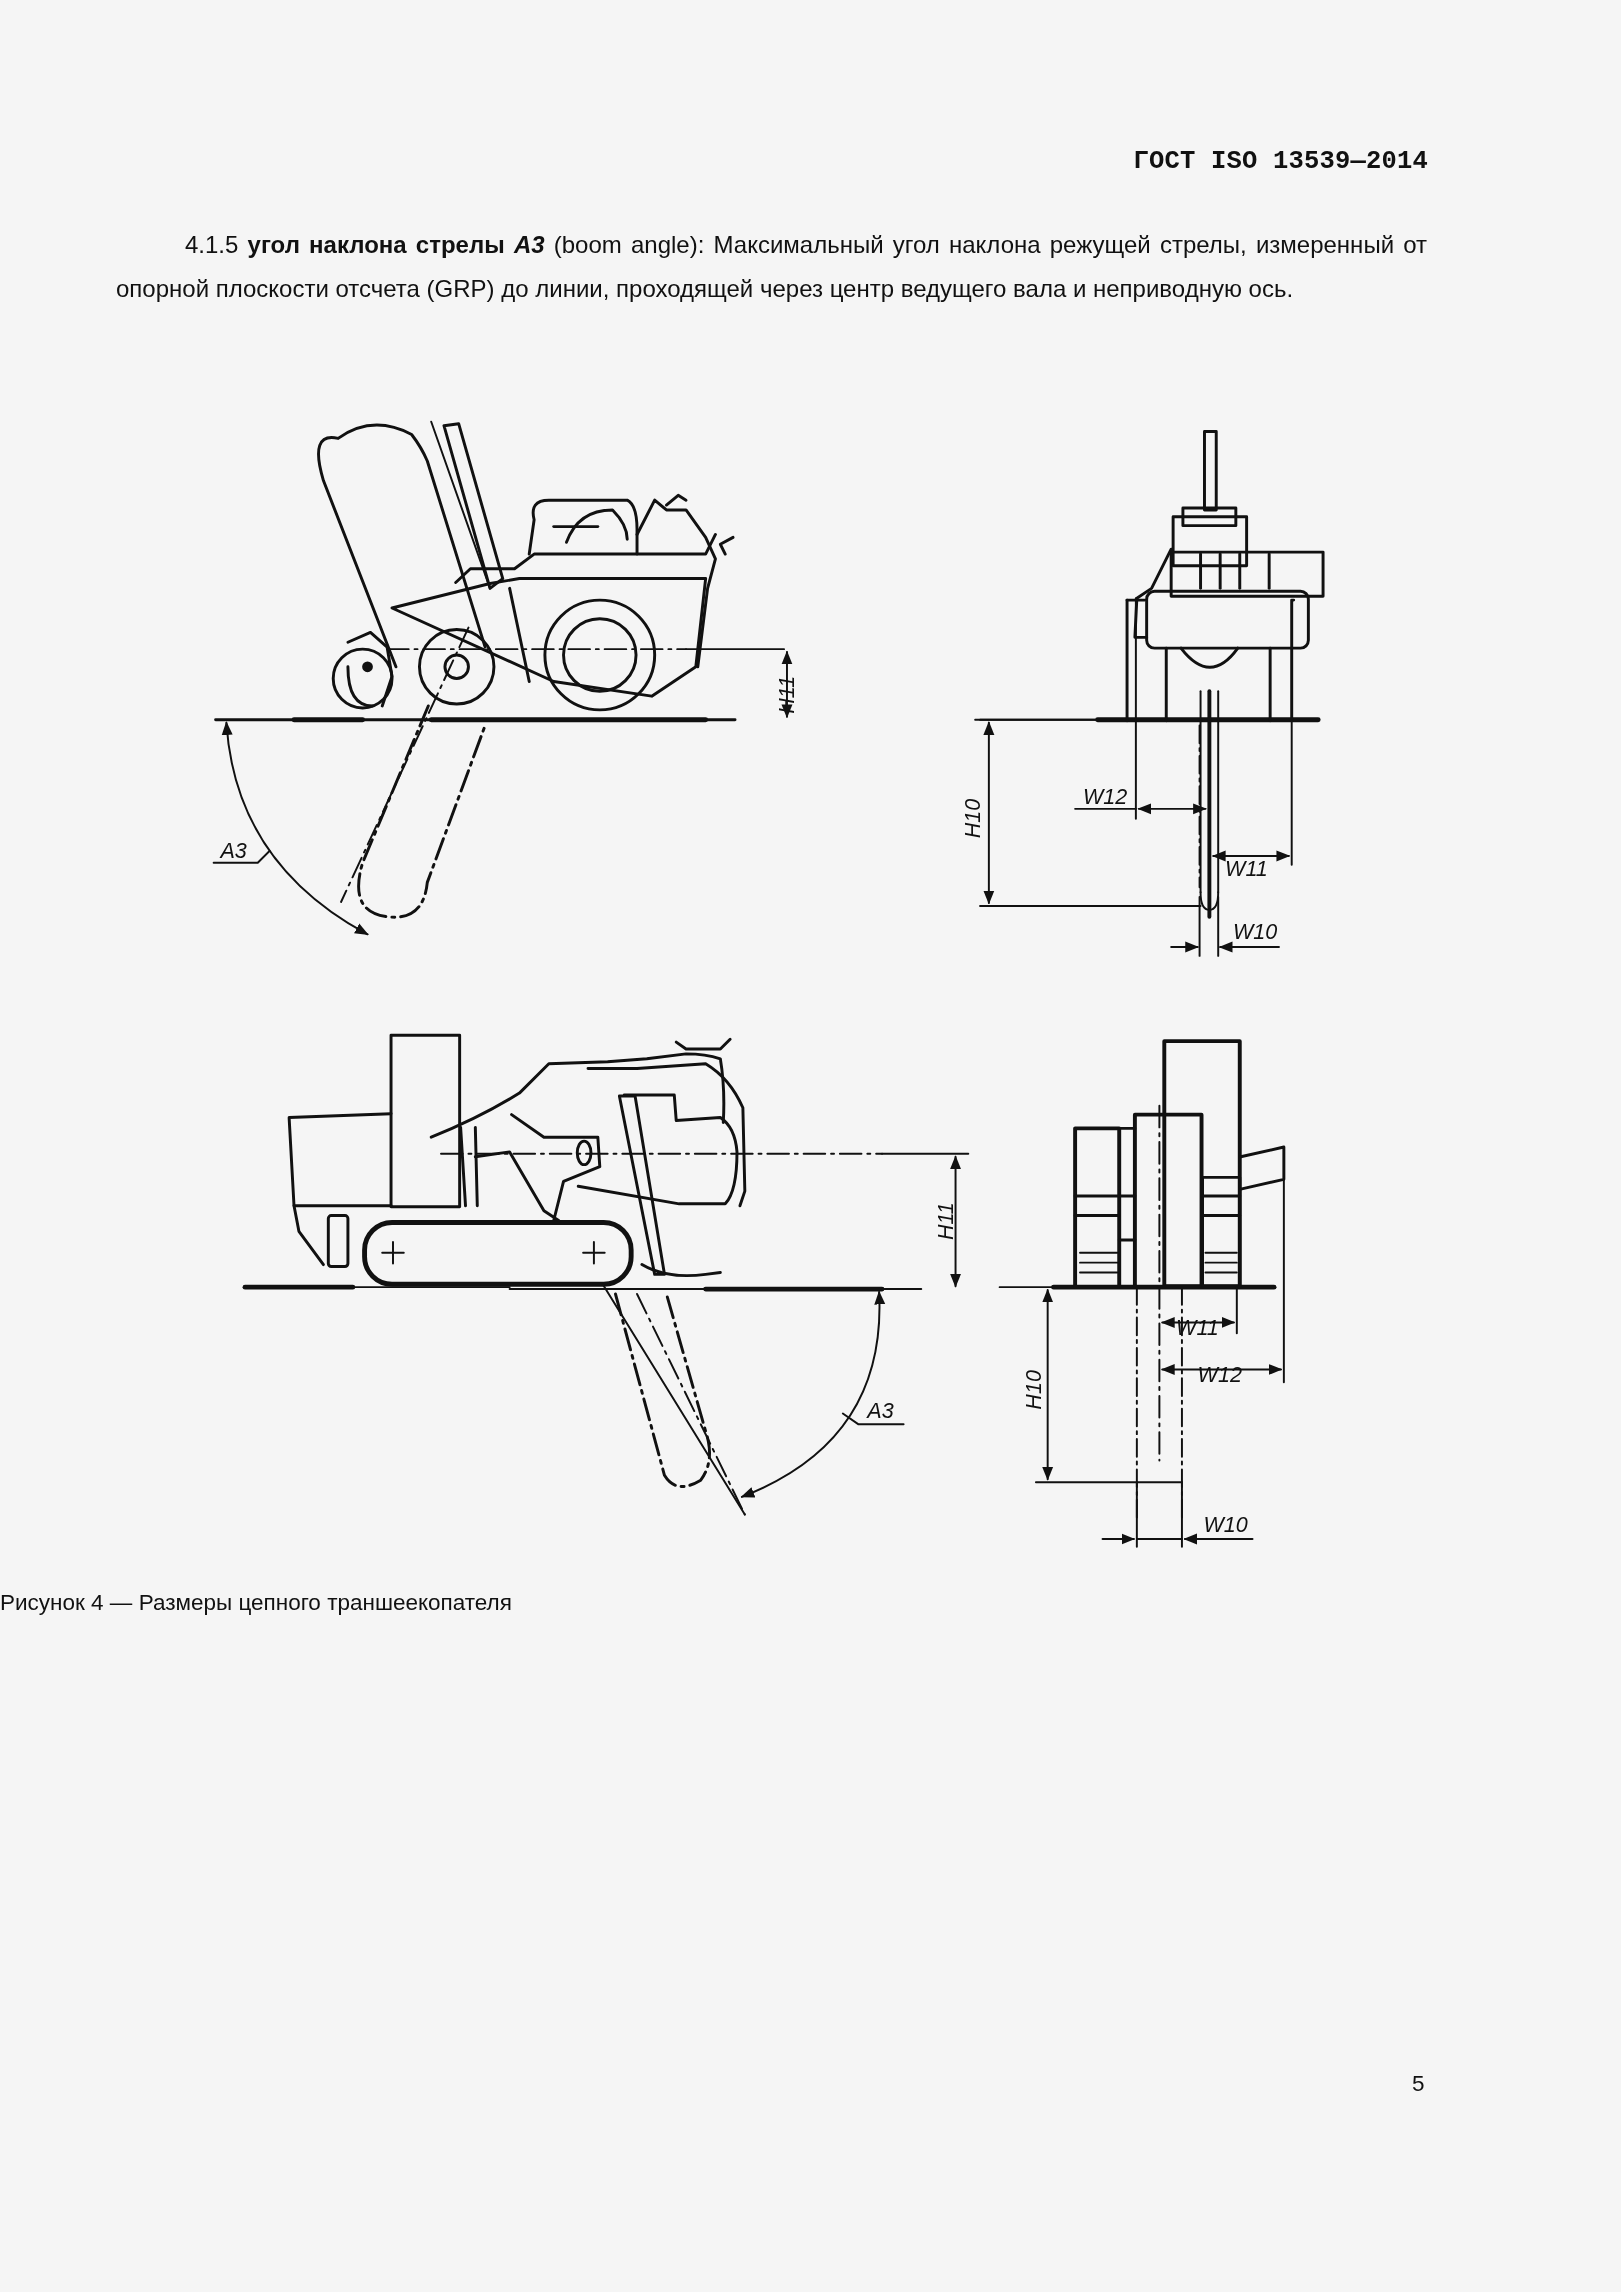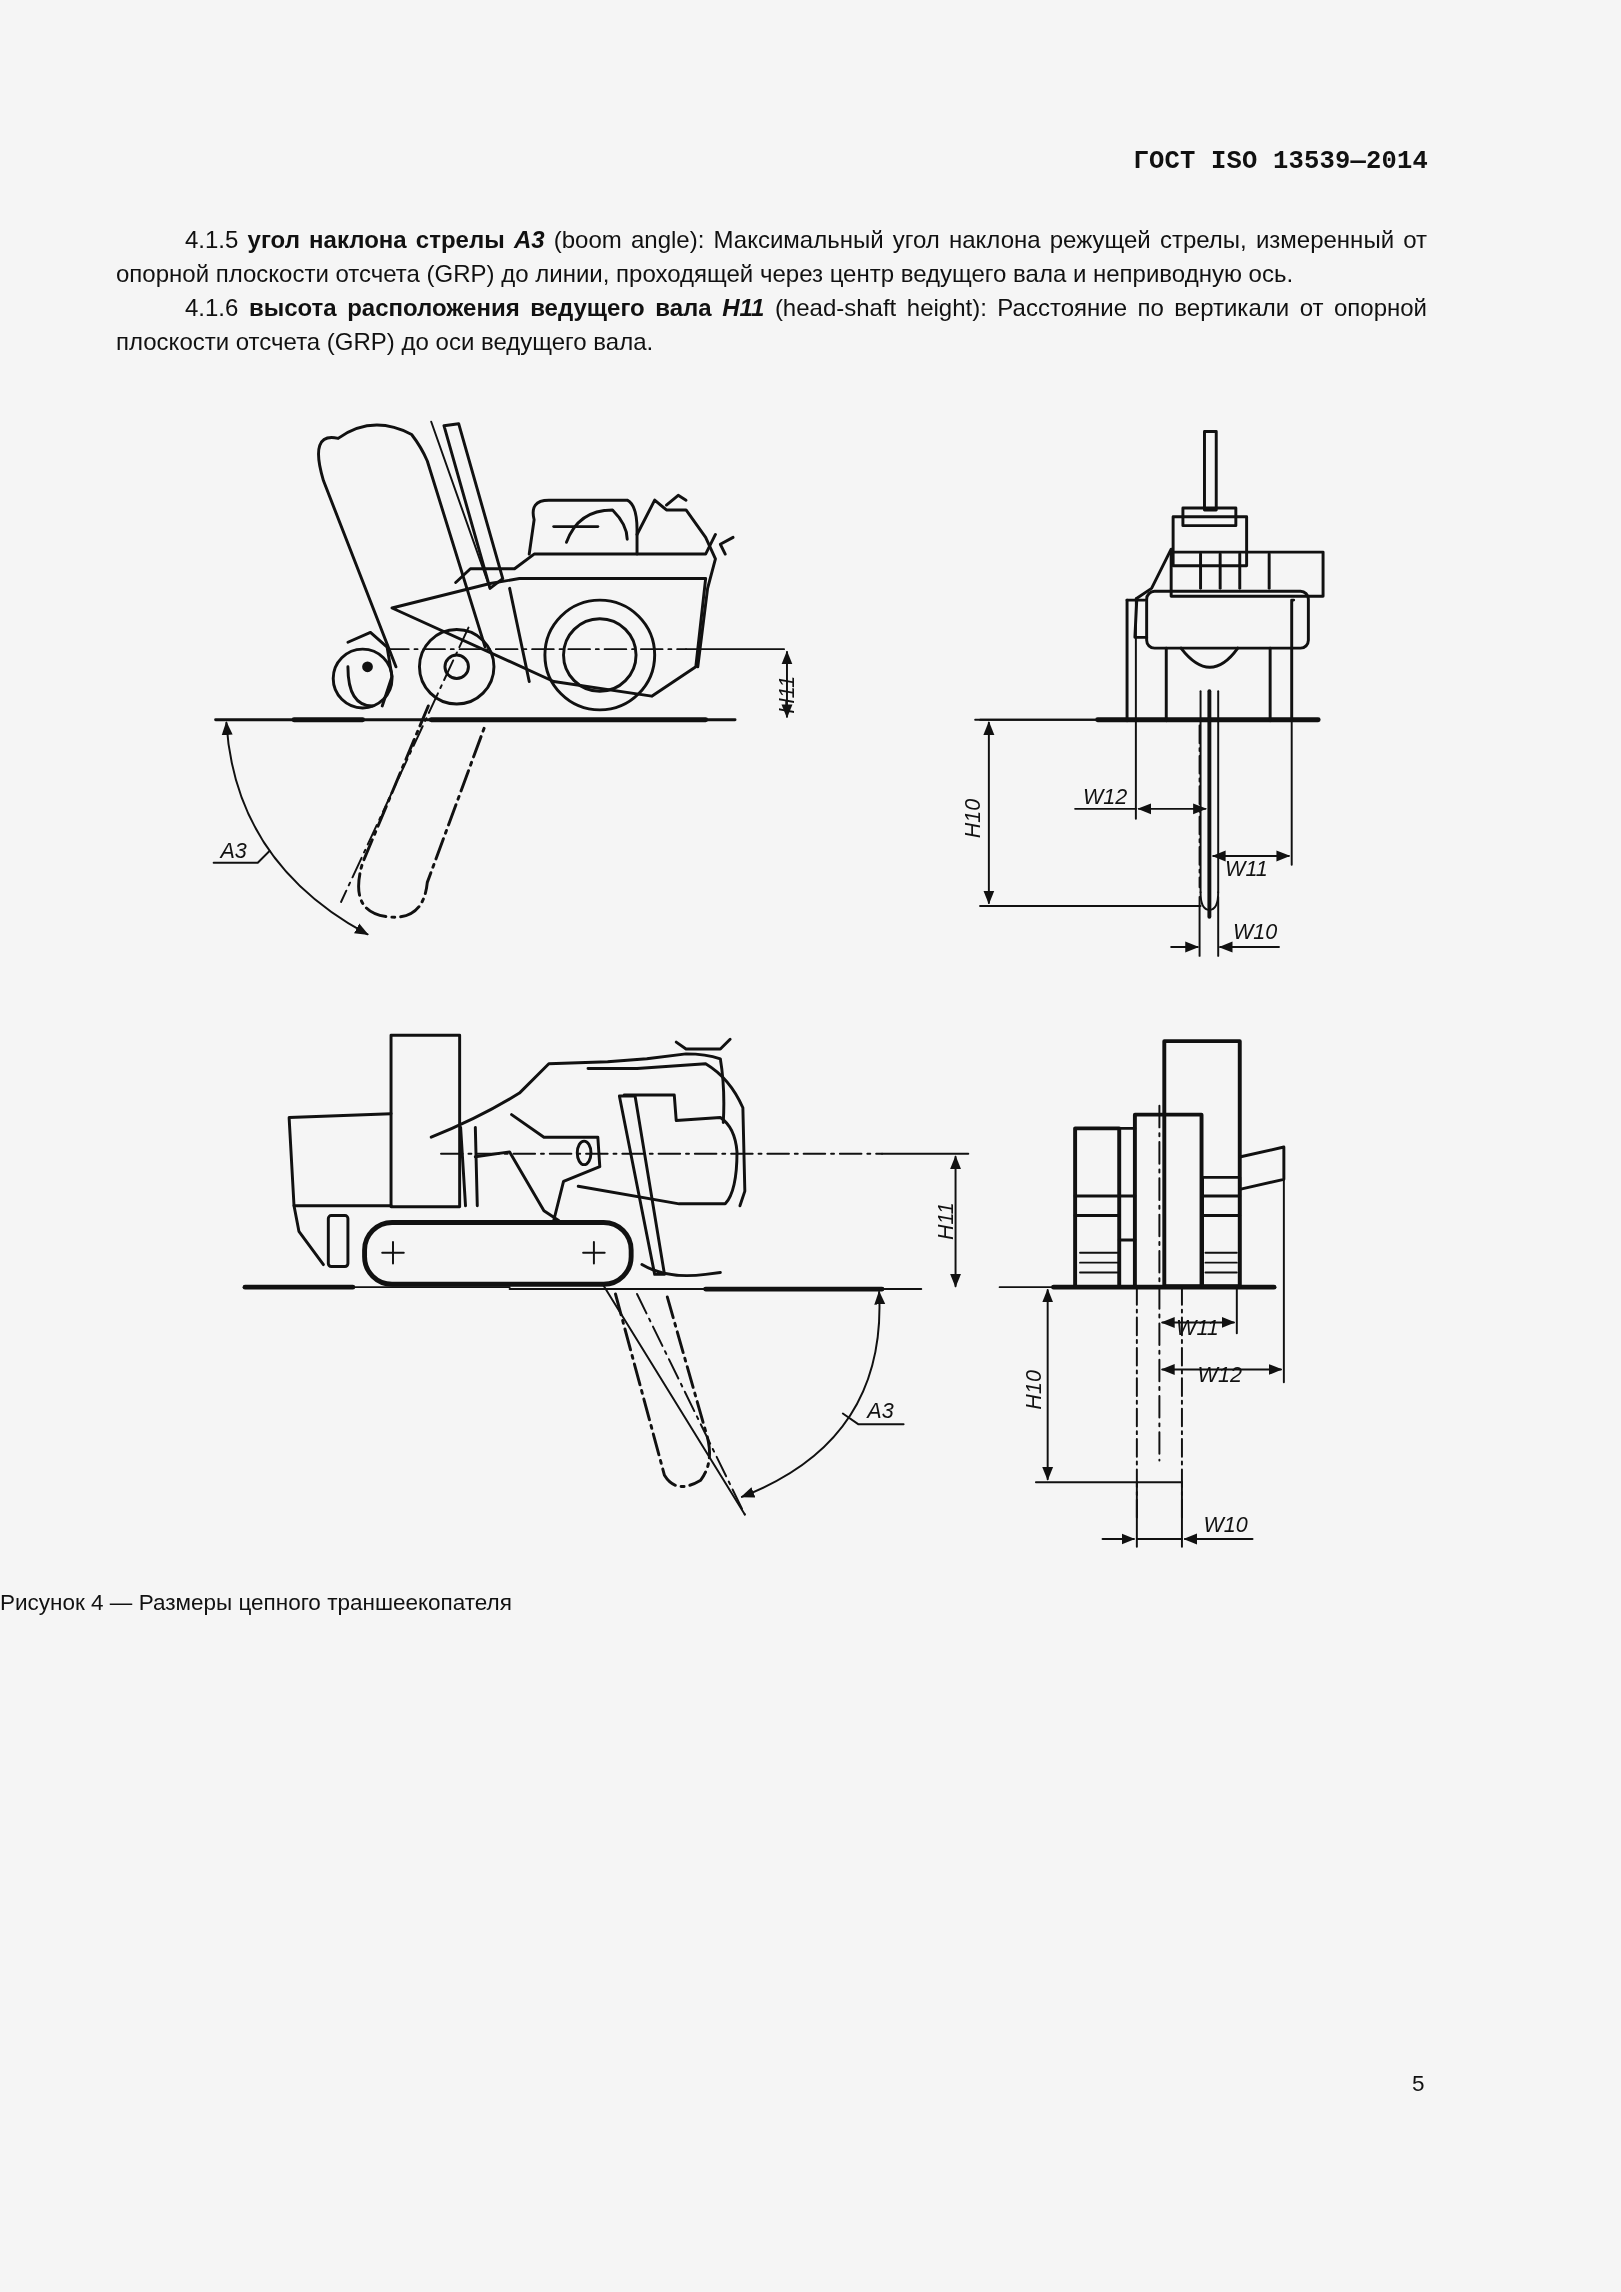--- a/index.html
+++ b/index.html
@@ -10,21 +10,21 @@
     font-family: "Liberation Sans", sans-serif;
     color: #111;
     overflow: hidden;
   }
   .header {
     position: absolute; top: 147px; right: 193px;
     font-weight: bold; font-size: 25.5px; letter-spacing: 0.2px; font-family: Liberation Mono, monospace;
   }
   .body-text {
     position: absolute; left: 116px; top: 223px; width: 1311px;
-    font-size: 24px; line-height: 34px; text-align: justify;
+    font-size: 24px; line-height: 44px; text-align: justify;
   }
   .body-text p { margin: 0; text-indent: 69px; }
   .body-text b { font-weight: bold; }
   .figure {
     position: absolute; left: 0; top: 0; width: 1621px; height: 2293px;
   }
   .caption {
     position: absolute; top: 1590px; left: 0; width: 1549px;
     text-align: left; font-size: 22.5px;
   }
@@ -38,27 +38,20 @@
 
 <div class="header">ГОСТ ISO 13539—2014</div>
 
 <div class="body-text">
   <p>
     <span>4.1.5</span>
     <b>угол наклона стрелы</b>
     <b><i>A3</i></b>
     <span>(boom angle):</span>
     <span>Максимальный угол наклона режущей стрелы, измеренный от опорной плоскости отсчета (GRP) до линии, проходящей через центр ведущего вала и неприводную ось.</span>
-  </p>
-  <p>
-    <span>4.1.6</span>
-    <b>высота расположения ведущего вала</b>
-    <b><i>H11</i></b>
-    <span>(head-shaft height):</span>
-    <span>Расстояние по вертикали от опорной плоскости отсчета (GRP) до оси ведущего вала.</span>
   </p>
 </div>
 
 <svg class="figure" width="1621" height="2293" viewBox="0 0 1654 2339" fill="none" stroke="#111" stroke-width="3" stroke-linecap="round" stroke-linejoin="round">
   <defs>
     <marker id="arr" viewBox="0 0 10 10" refX="9" refY="5" markerWidth="7" markerHeight="7" orient="auto-start-reverse">
       <path d="M0,1 L10,5 L0,9 z" fill="#111" stroke="none"></path>
     </marker>
   </defs>
 

